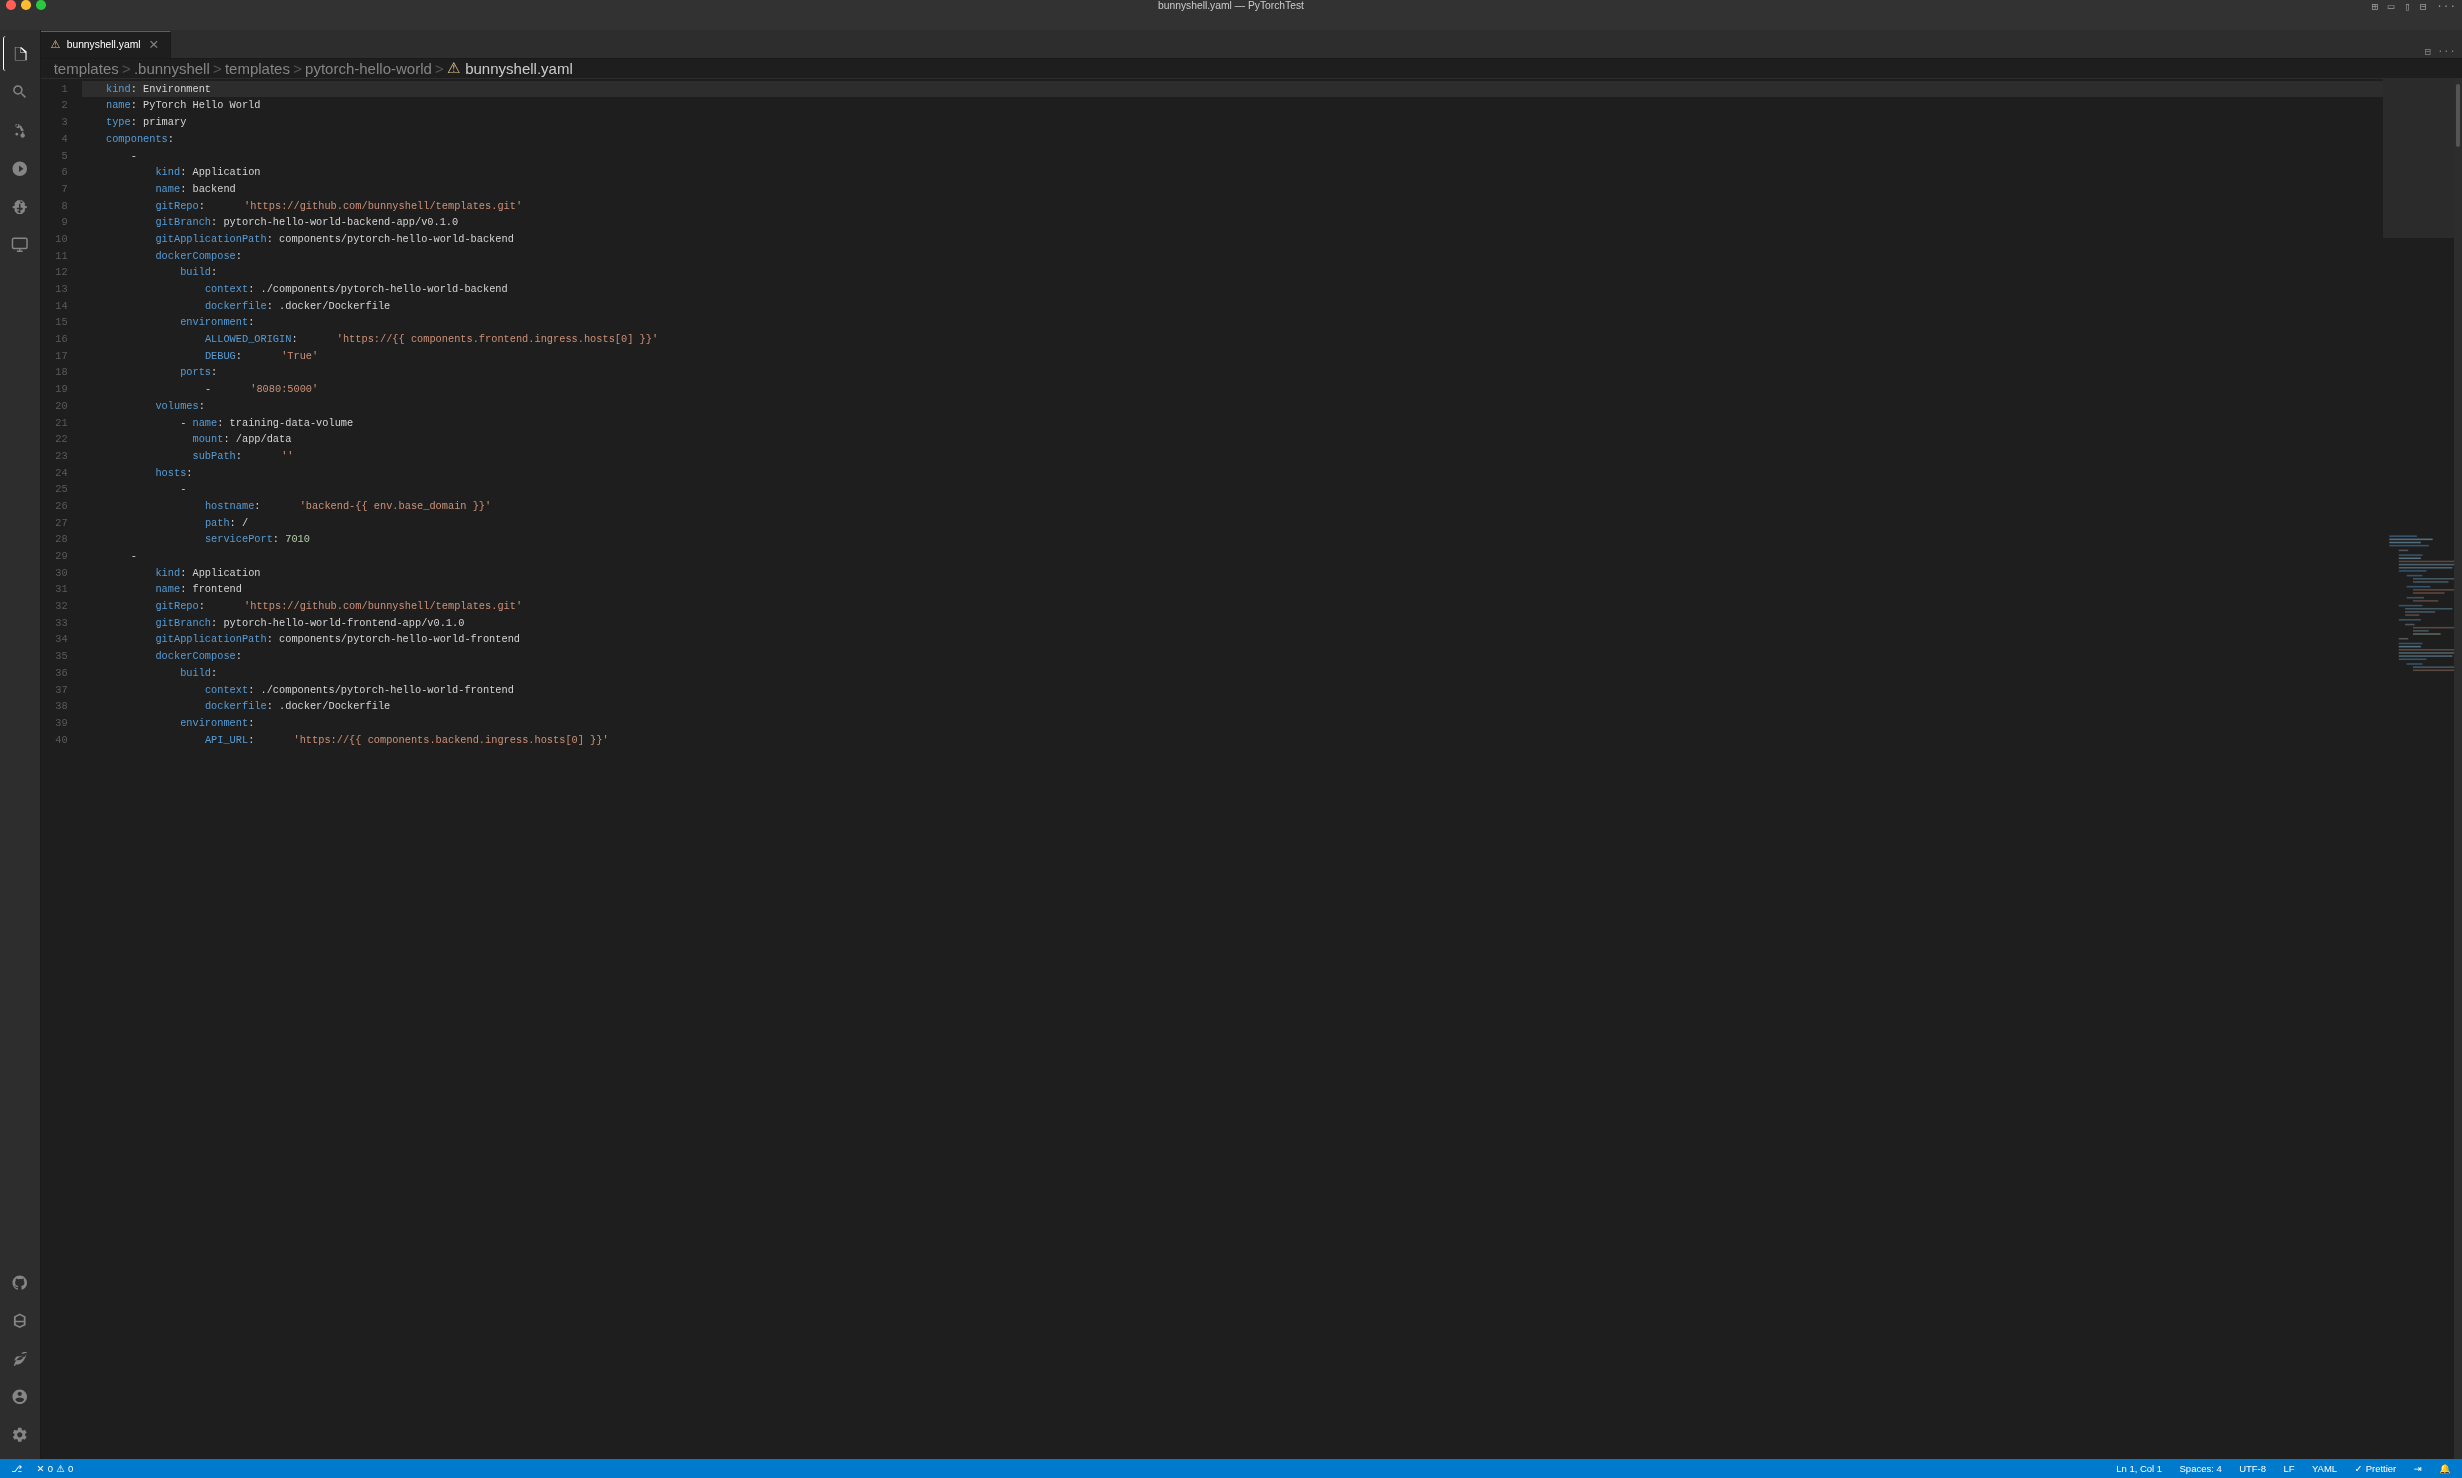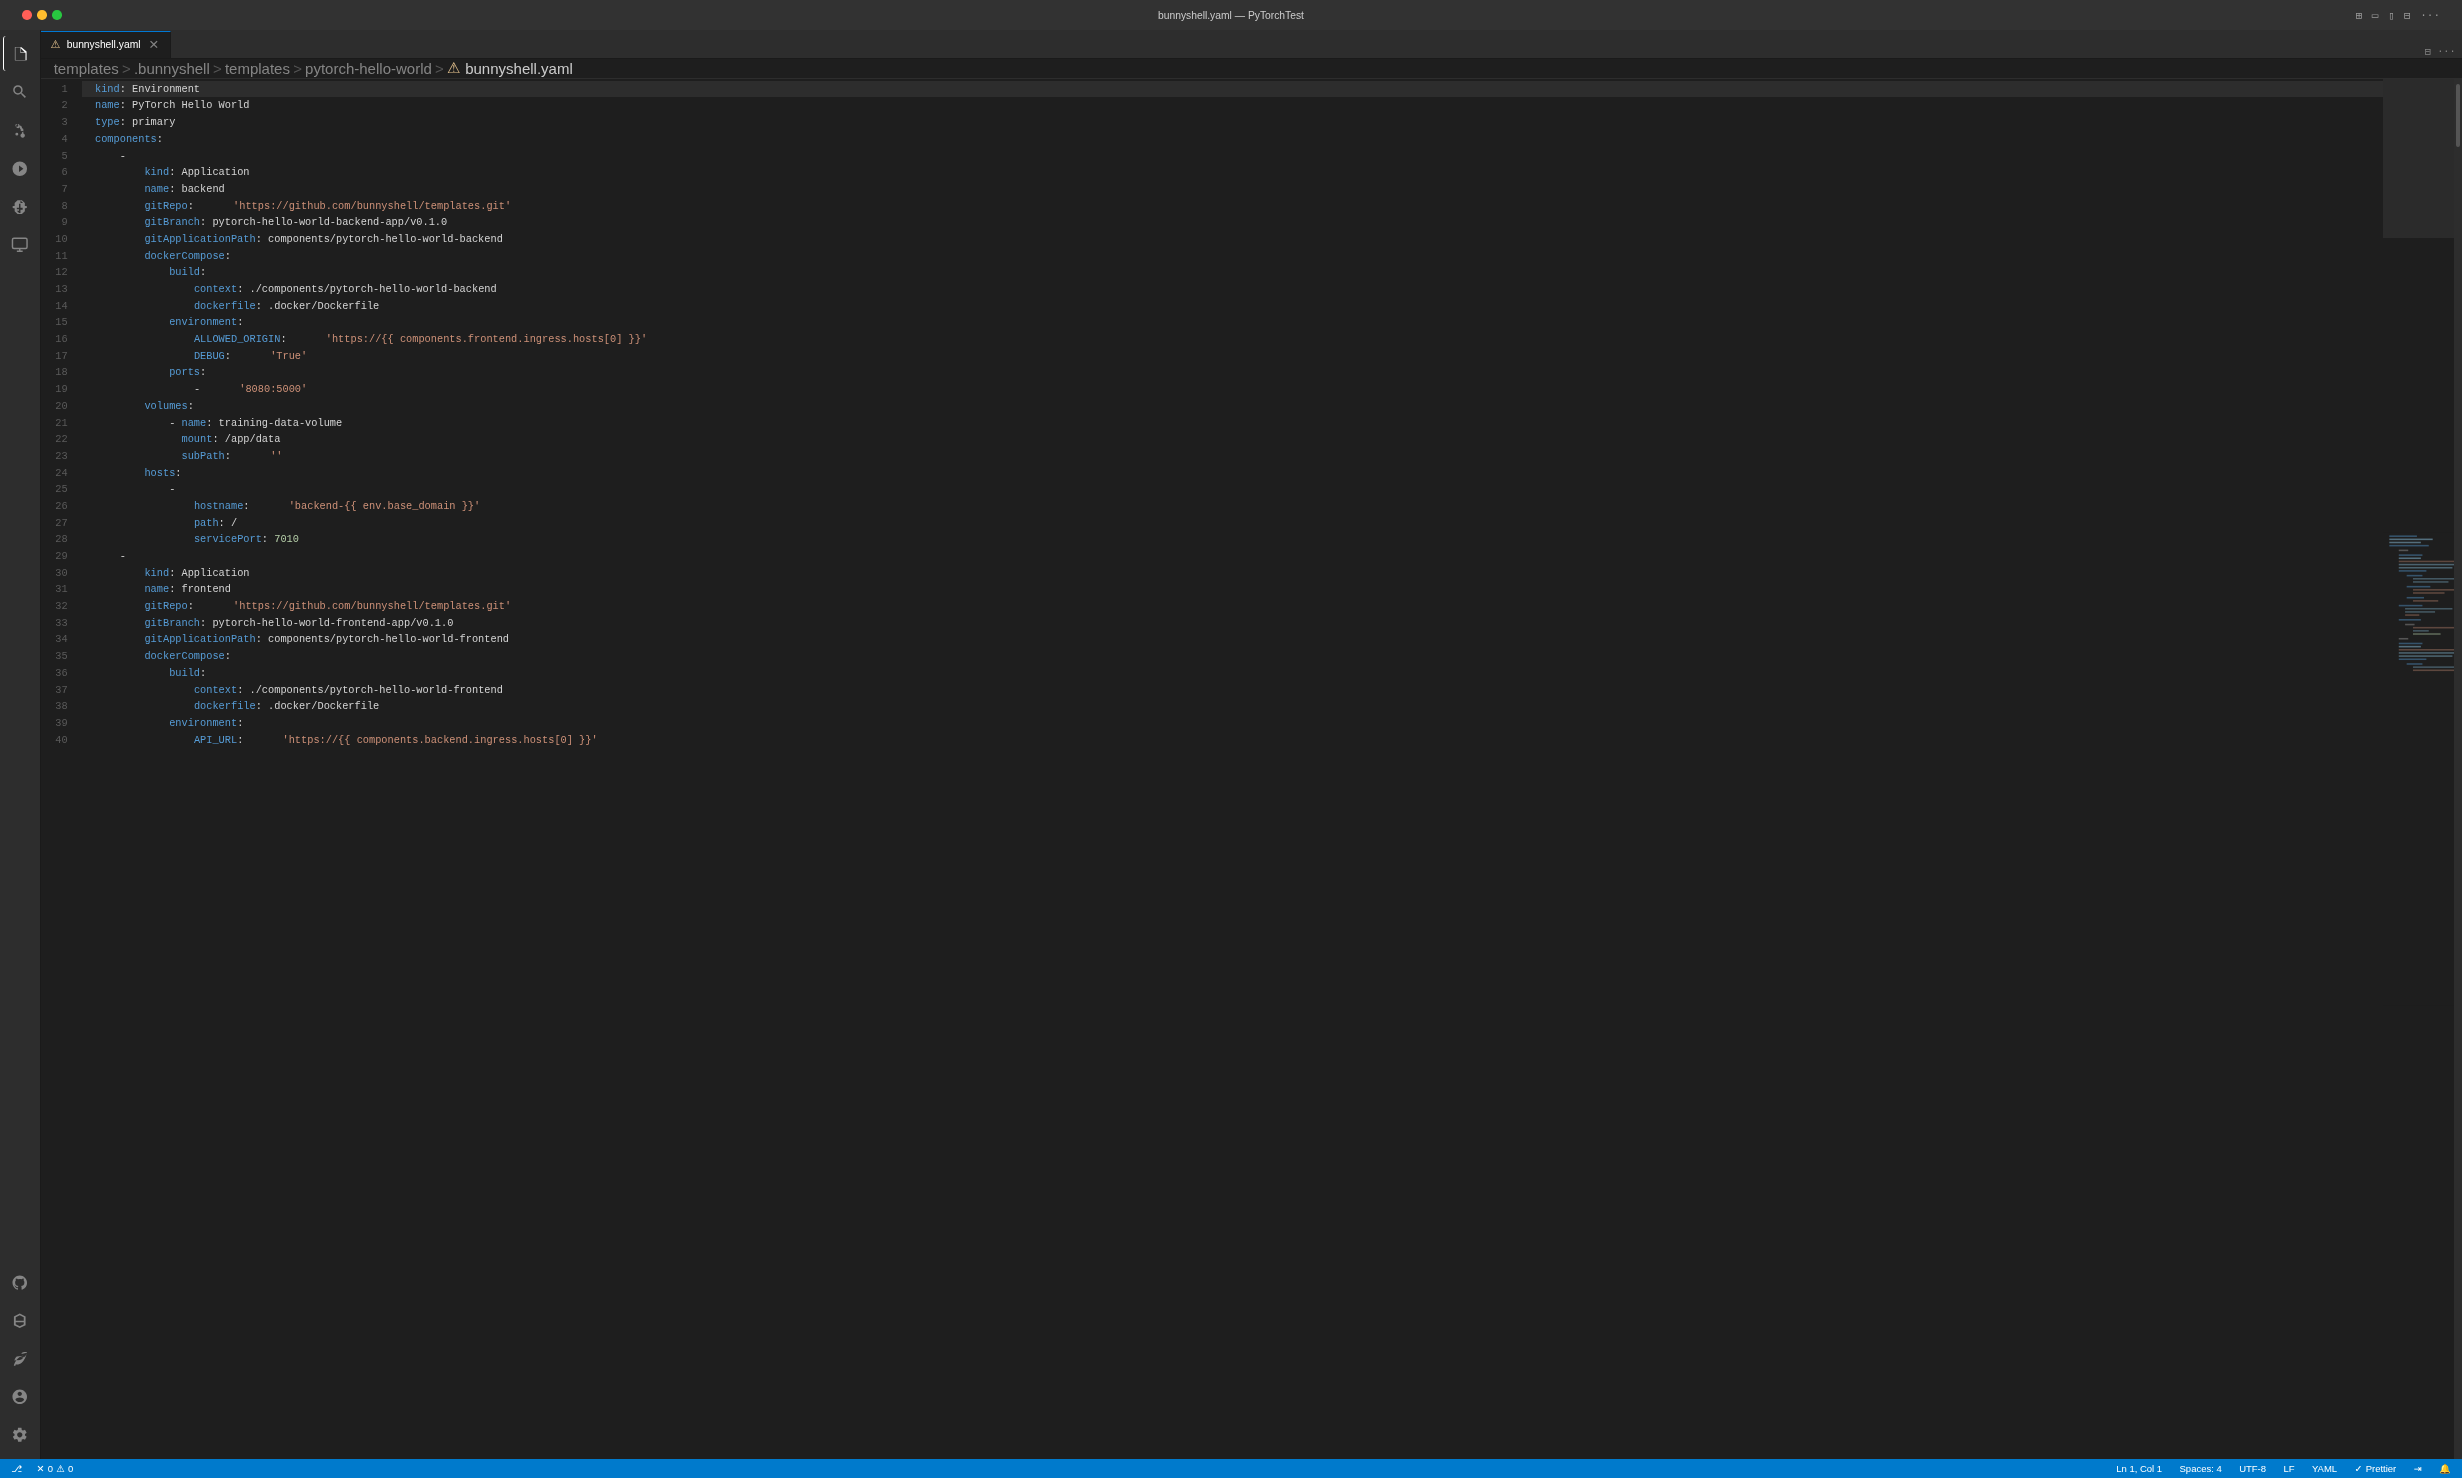--- a/index.html
+++ b/index.html
@@ -13,22 +13,22 @@
       display: flex;
       flex-direction: column;
       overflow: hidden;
     }
 
     
     .titlebar {
       background: #323232;
       height: 30px;
       display: flex;
-      align-items: center;
-      padding: 0 22px;
+      align-items: flex-start;
+      padding: 0 6px;
       position: relative;
       flex-shrink: 0;
     }
     .traffic-lights {
       display: flex;
       gap: 5.6px;
       align-items: center;
     }
     .traffic-light {
       width: 9.5px;
@@ -220,21 +220,21 @@
       overflow: auto;
       padding: 1.6px 0;
       line-height: 16.7px;
       font-size: 10.3px;
       tab-size: 4;
     }
     .code-line {
       height: 16.7px;
       display: flex;
       align-items: center;
-      padding-left: 13px;
+      padding-left: 24px;
       white-space: pre;
     }
     .code-line.active-line { background: rgba(255,255,255,0.07); }
 
     
     .k { color: #569cd6; } 
     .s { color: #ce9178; margin-left: 33px; } 
     .p { color: #d4d4d4; } 
     .num { color: #b5cea8; } 
     .plain { color: #d4d4d4; }

